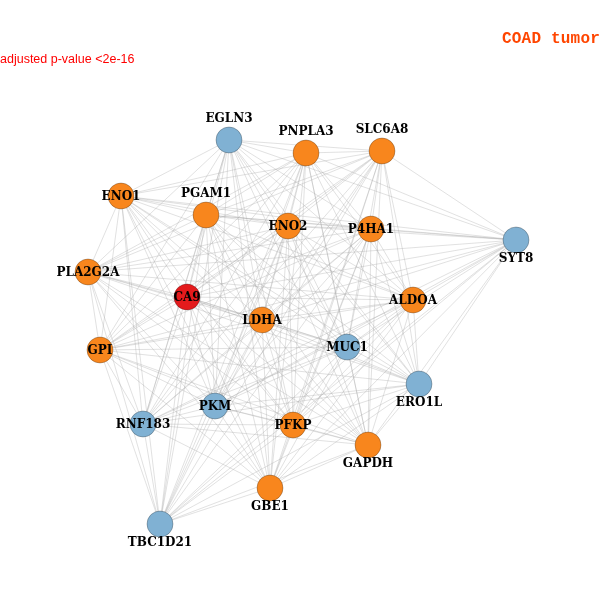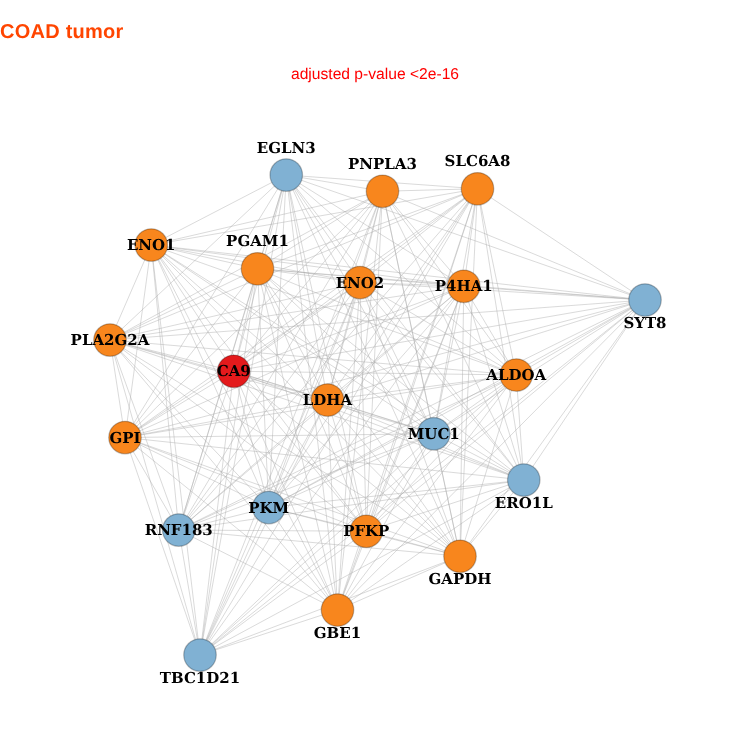--- a/index.html
+++ b/index.html
@@ -12,34 +12,34 @@
   }
   .figure {
     position: relative;
     width: 600px;
     height: 600px;
     background: #ffffff;
     overflow: hidden;
   }
   .title {
     position: absolute;
-    top: 17px;
+    top: 30px;
     left: 0;
     width: 100%;
-    text-align: left;
+    text-align: right;
     font-size: 16px;
     font-weight: bold;
     letter-spacing: 0.2px;
+    font-family: Liberation Mono, monospace;
   }
   .subtitle {
     position: absolute;
     top: 52px;
     left: 0;
     width: 100%;
-    text-align: center;
     font-size: 12.5px;
     font-weight: normal;
   }
   svg.network {
     position: absolute;
     top: 0;
     left: 0;
     width: 600px;
     height: 600px;
   }

